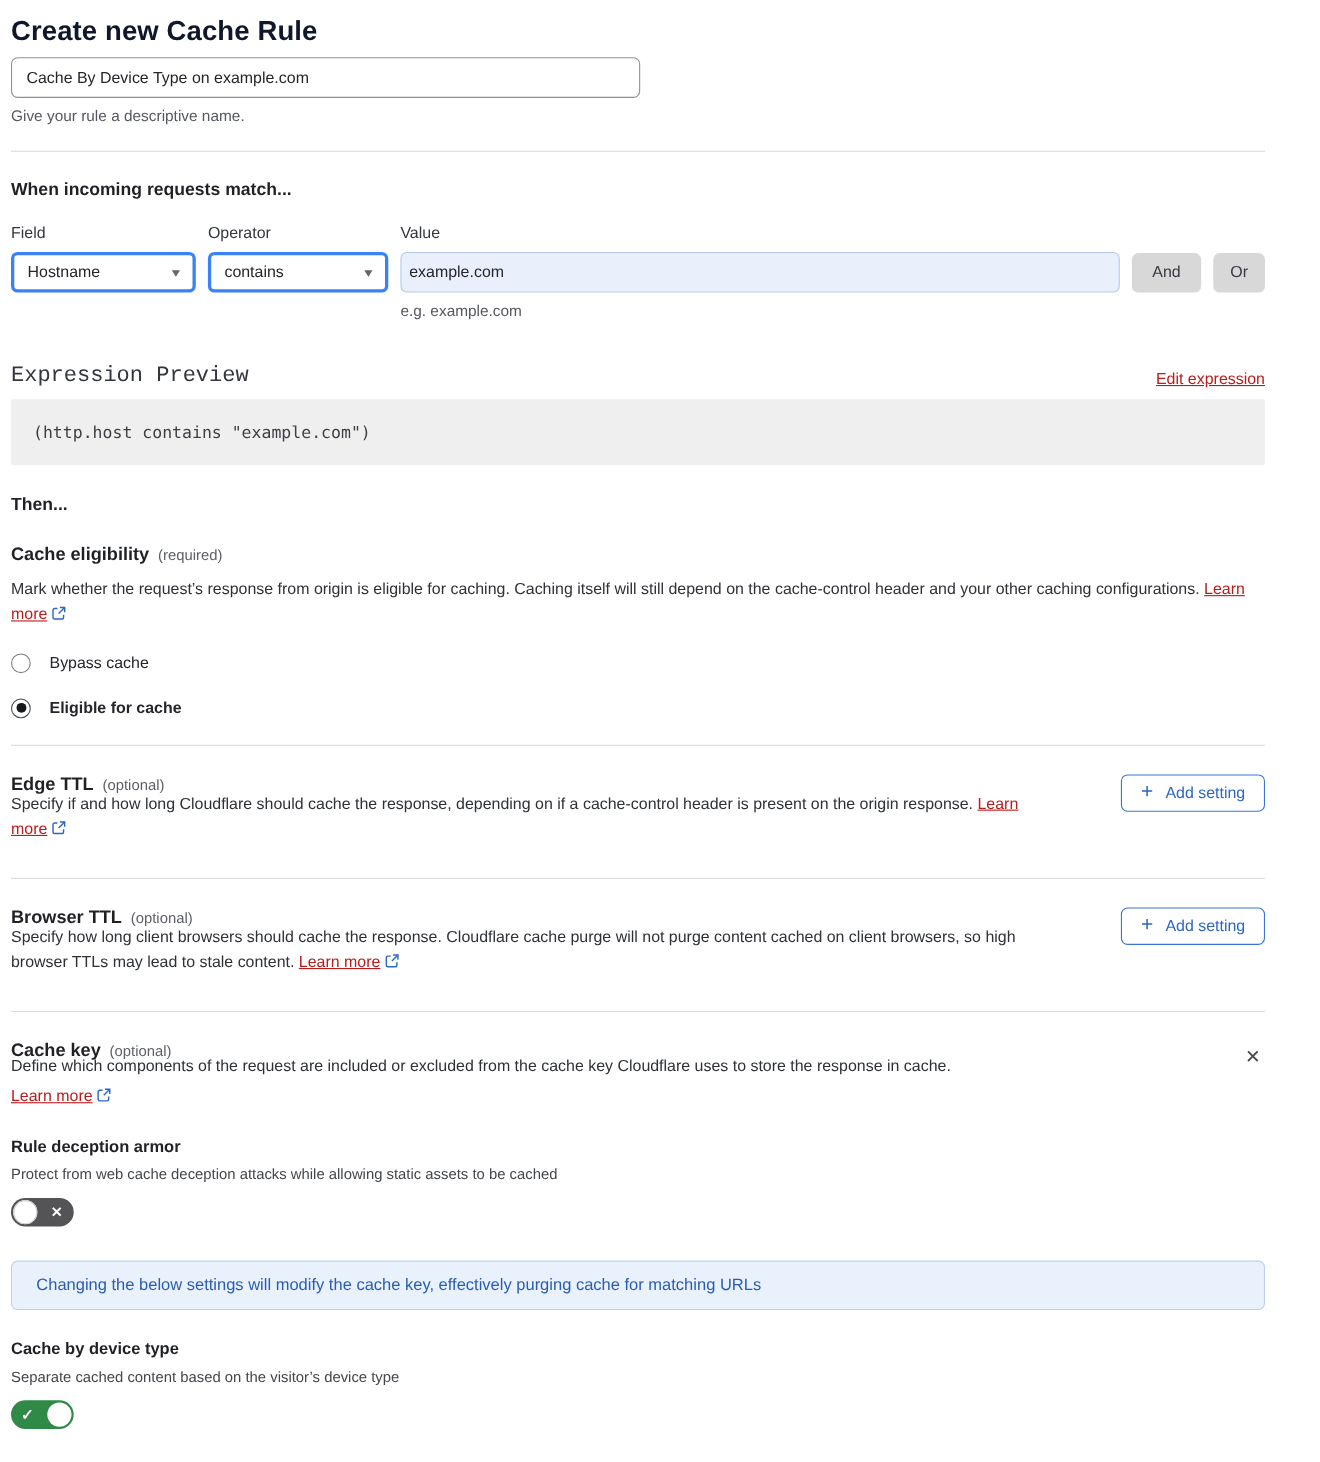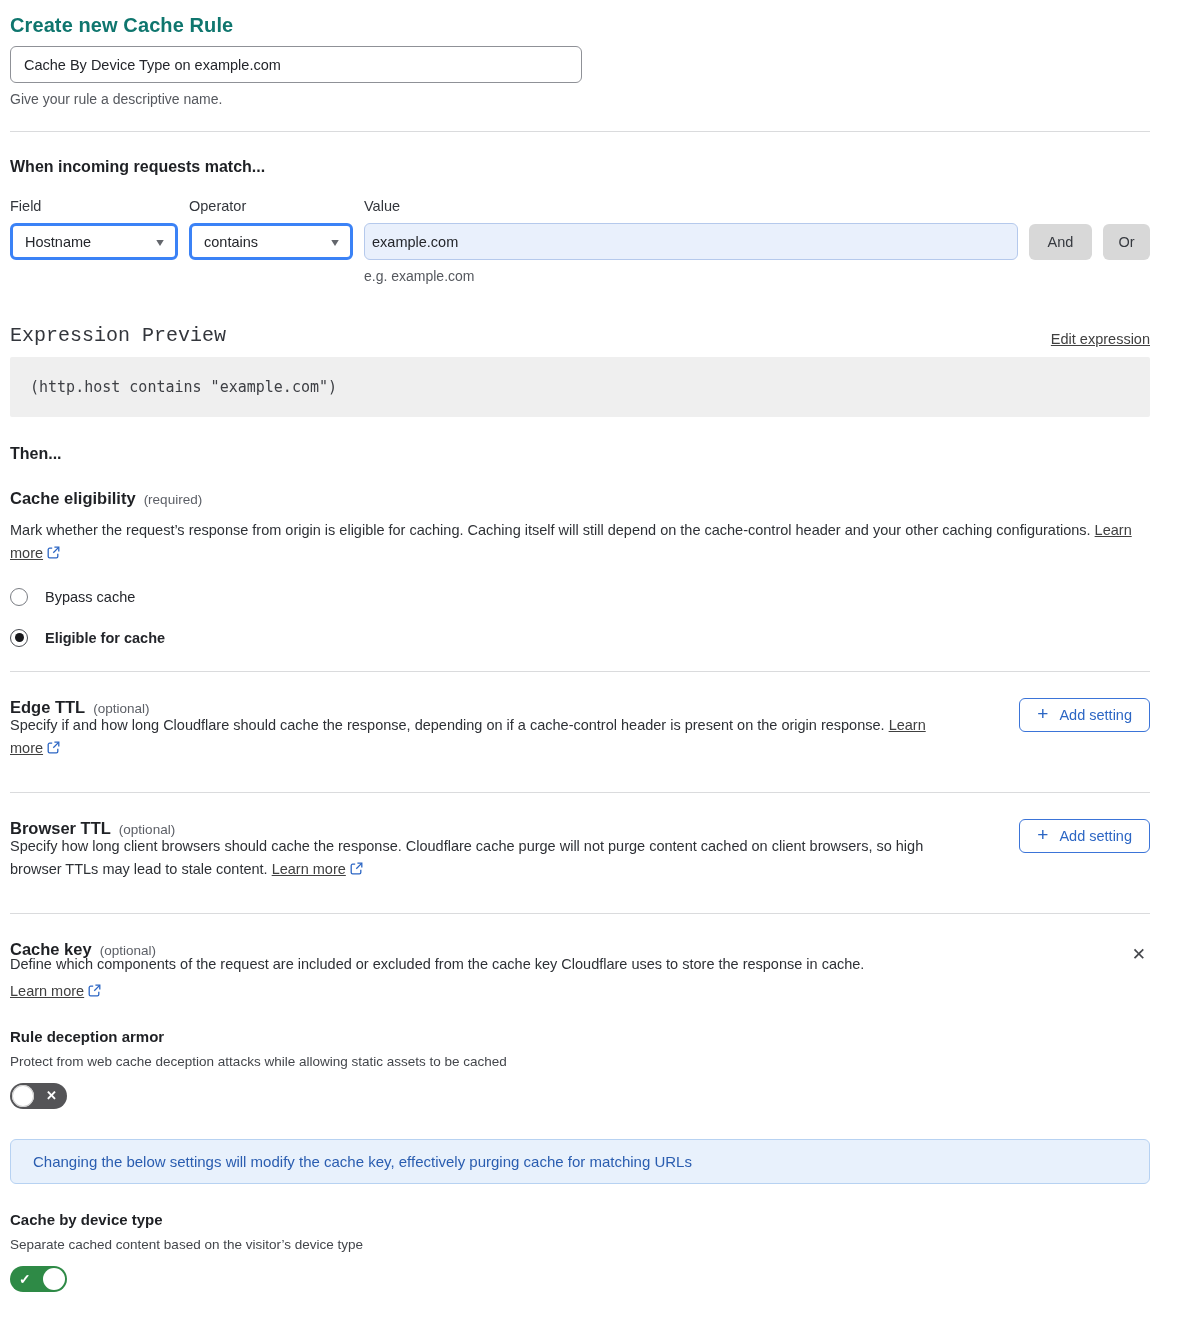--- a/index.html
+++ b/index.html
@@ -7,21 +7,21 @@
   body {
     width: 1200px;
     min-height: 1329px;
     font-family: "Liberation Sans", sans-serif;
     color: #26282d;
     -webkit-font-smoothing: antialiased;
   }
   .container { width: 1200px; padding: 14px 50px 40px 10px; }
   .inner { width: 1140px; }
 
-  h1.page-title { font-size: 20px; font-weight: 700; color: #0f766e; letter-spacing: .1px; }
+  h1.page-title { font-size: 25px; font-weight: 700; color: #0f172a; letter-spacing: .1px; }
 
   .form-label { font-size: 14.5px; color: #33363c; margin-top: 28px; }
   .text-input {
     margin-top: 9px; width: 572px; height: 37px;
     border: 1px solid #8f9197; border-radius: 6px;
     padding: 0 13px; font-size: 14.5px; color: #24262b;
     font-family: "Liberation Sans", sans-serif; background: #fff; outline: none;
   }
   .helper { font-size: 14px; color: #55585e; margin-top: 8px; }
 
@@ -53,21 +53,21 @@
   .gray-btn {
     height: 36px; border: none; border-radius: 6px; background: #d8d8d8;
     font-size: 14.5px; color: #36393f; cursor: pointer;
     display: flex; align-items: center; justify-content: center; width: 100%;
     font-family: "Liberation Sans", sans-serif;
   }
   .eg-helper { grid-column: 3; font-size: 14px; color: #55585e; margin-top: 8px; }
 
   .expr-row { display: flex; justify-content: space-between; align-items: flex-end; margin-top: 40px; }
   .expr-label { font-size: 20px; color: #33363c; font-family: Liberation Mono, monospace; }
-  a.link { color: #404040; text-decoration: underline; cursor: pointer; font-size: 14.5px; }
+  a.link { color: #b91c1c; text-decoration: underline; cursor: pointer; font-size: 14.5px; }
   .code-block {
     margin-top: 10px; height: 60px; background: #efefef; border-radius: 2px;
     display: flex; align-items: center; padding: 0 20px;
     font-family: "DejaVu Sans Mono", monospace; font-size: 15px; color: #3d3f44;
   }
 
   h2.then-heading { font-size: 16px; font-weight: 700; margin-top: 28px; color: #1f2125; }
 
   .section-title-row { display: flex; justify-content: space-between; align-items: flex-start; margin-top: 26px; }
   .section-title { font-size: 16.5px; font-weight: 700; color: #1f2125; display: inline; }

